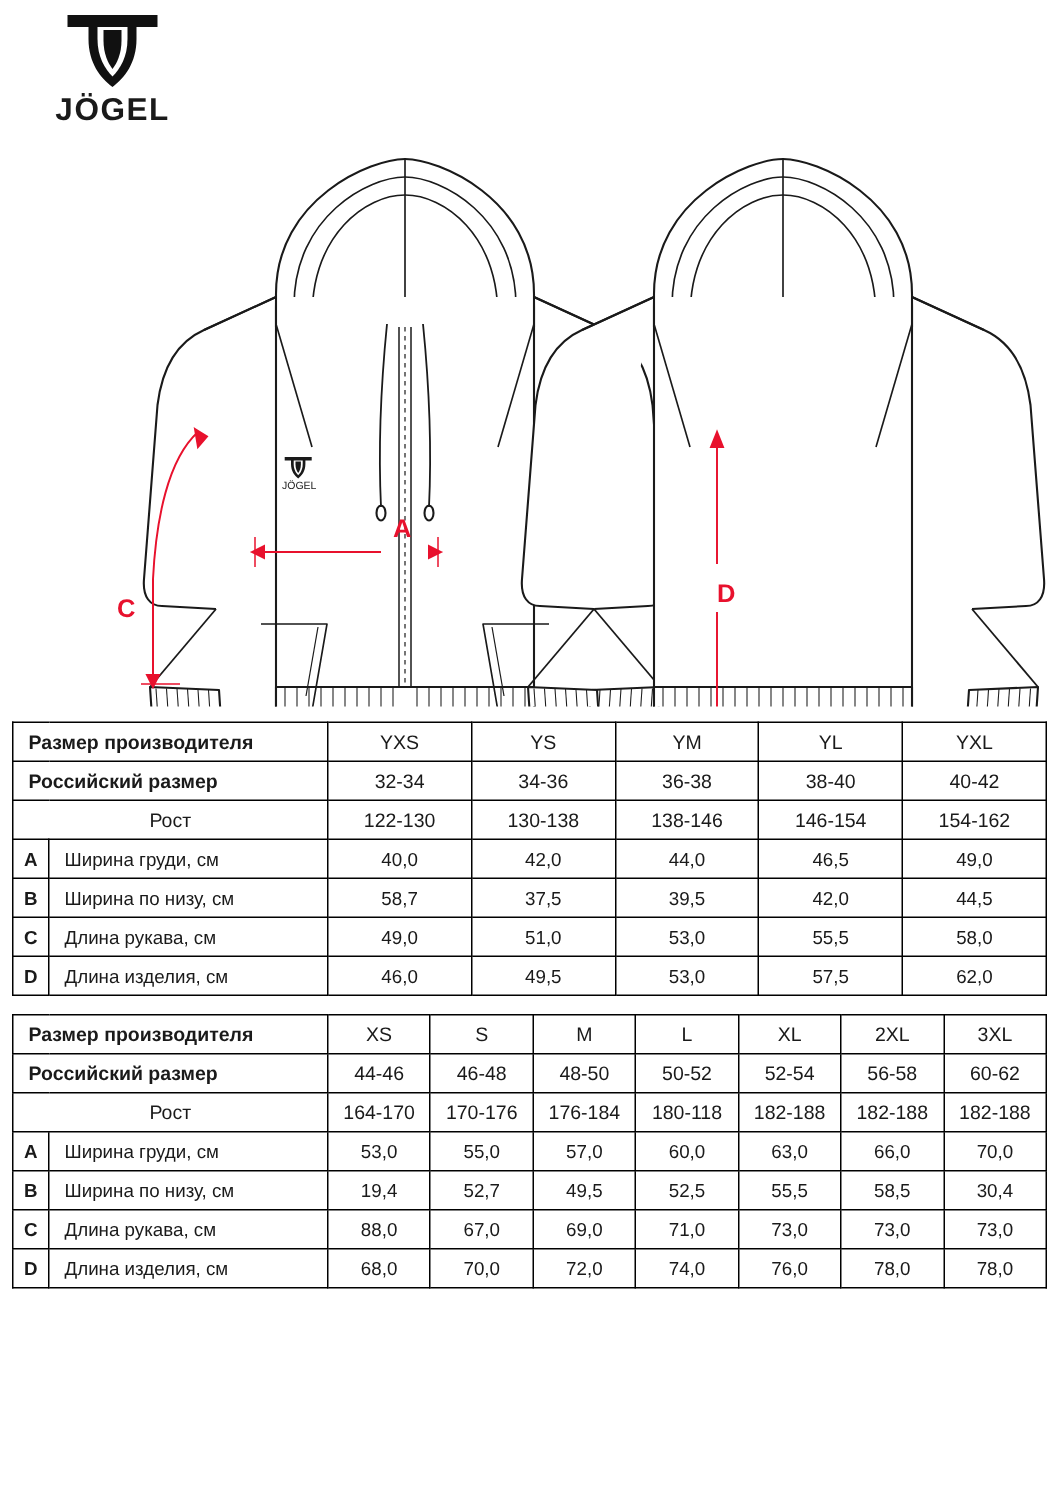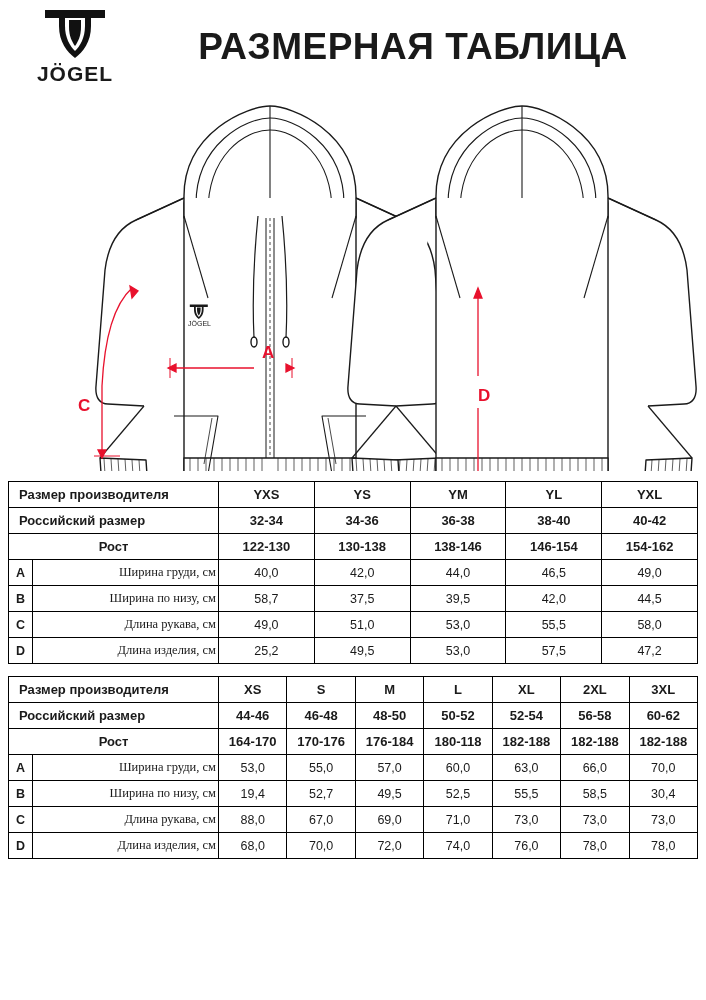--- a/index.html
+++ b/index.html
@@ -49,57 +49,55 @@
   }
   table td{
     border:1px solid #000;
     height:25px;
     font-size:12.5px;
     text-align:center;
     padding:0 2px;
     background:#fff;
   }
   td.lbl{
-    text-align:right;
+    text-align:left;
     padding-left:10px;
-    font-family:Liberation Serif, serif;
   }
   td.key{
     width:24px;
     font-weight:bold;
     font-size:12.5px;
   }
   td.head-left{
     font-weight:bold;
     text-align:left;
     padding-left:10px;
     font-size:13px;
   }
   td.bold-c{
-    font-weight:bold;
+    font-weight:normal;
     font-size:13px;
   }
   .t1 col.k{width:24px;}
   .t1 col.l{width:186px;}
   .t2 col.k{width:24px;}
   .t2 col.l{width:186px;}
 </style>
 </head>
 <body>
 
 <div class="header">
   <div class="logo">
     <svg width="72" height="52" viewBox="0 0 72 52">
       <path d="M6 2 L36 2 L36 2 L66 2 L66 10 L52 10 L52 18 C52 34 44 44 36 50 C28 44 20 34 20 18 L20 10 L6 10 Z" fill="#111"></path>
       <path d="M26 10 L46 10 L46 18 C46 30 41 38 36 43 C31 38 26 30 26 18 Z" fill="#fff"></path>
       <path d="M30 12 L42 12 L42 19 C42 28 39 34 36 38 C33 34 30 28 30 19 Z" fill="#111"></path>
     </svg>
     <div class="logo-word">JÖGEL</div>
   </div>
-  <div class="title">РАЗМЕРНАЯ ТАБЛИЦА</div>
 </div>
 
 <div class="figure">
   <svg width="690" height="385" viewBox="0 0 690 385">
     <g fill="none" stroke="#1a1a1a" stroke-width="1.4" stroke-linejoin="round">
 
       <path d="M176 110 C176 46 240 20 262 20 C284 20 348 46 348 110 L348 132 L176 132 Z" fill="#fff"></path>
       <path d="M188 118 C188 58 238 32 262 32 C286 32 336 58 336 118" stroke-width="1.1"></path>
       <path d="M200 126 C200 70 236 44 262 44 C288 44 324 70 324 126" stroke-width="1.1"></path>
       <path d="M262 20 L262 132" stroke-width="1.1"></path>
@@ -322,25 +320,25 @@
         <td class="lbl">Длина рукава, см</td>
         <td>49,0</td>
         <td>51,0</td>
         <td>53,0</td>
         <td>55,5</td>
         <td>58,0</td>
       </tr>
       <tr>
         <td class="key">D</td>
         <td class="lbl">Длина изделия, см</td>
-        <td>25,2</td>
+        <td>46,0</td>
         <td>49,5</td>
         <td>53,0</td>
         <td>57,5</td>
-        <td>47,2</td>
+        <td>62,0</td>
       </tr>
     </tbody>
 </table>
 
 <table class="t2">
   <colgroup>
       <col class="k">
       <col class="l">
       <col span="7">
     </colgroup>

